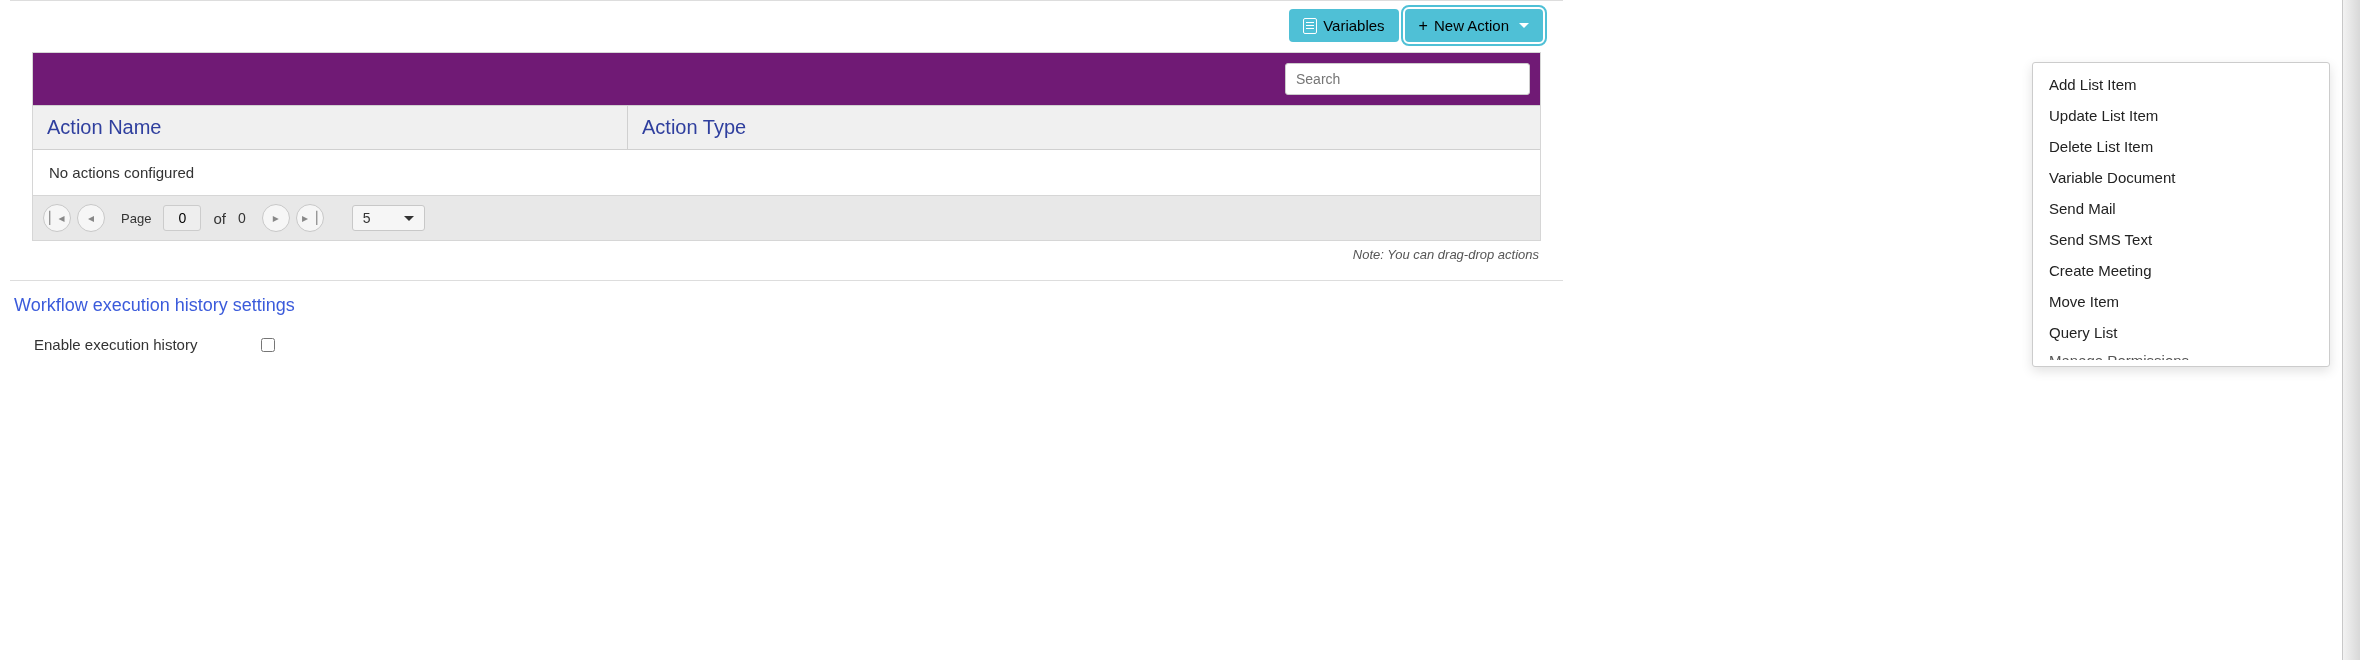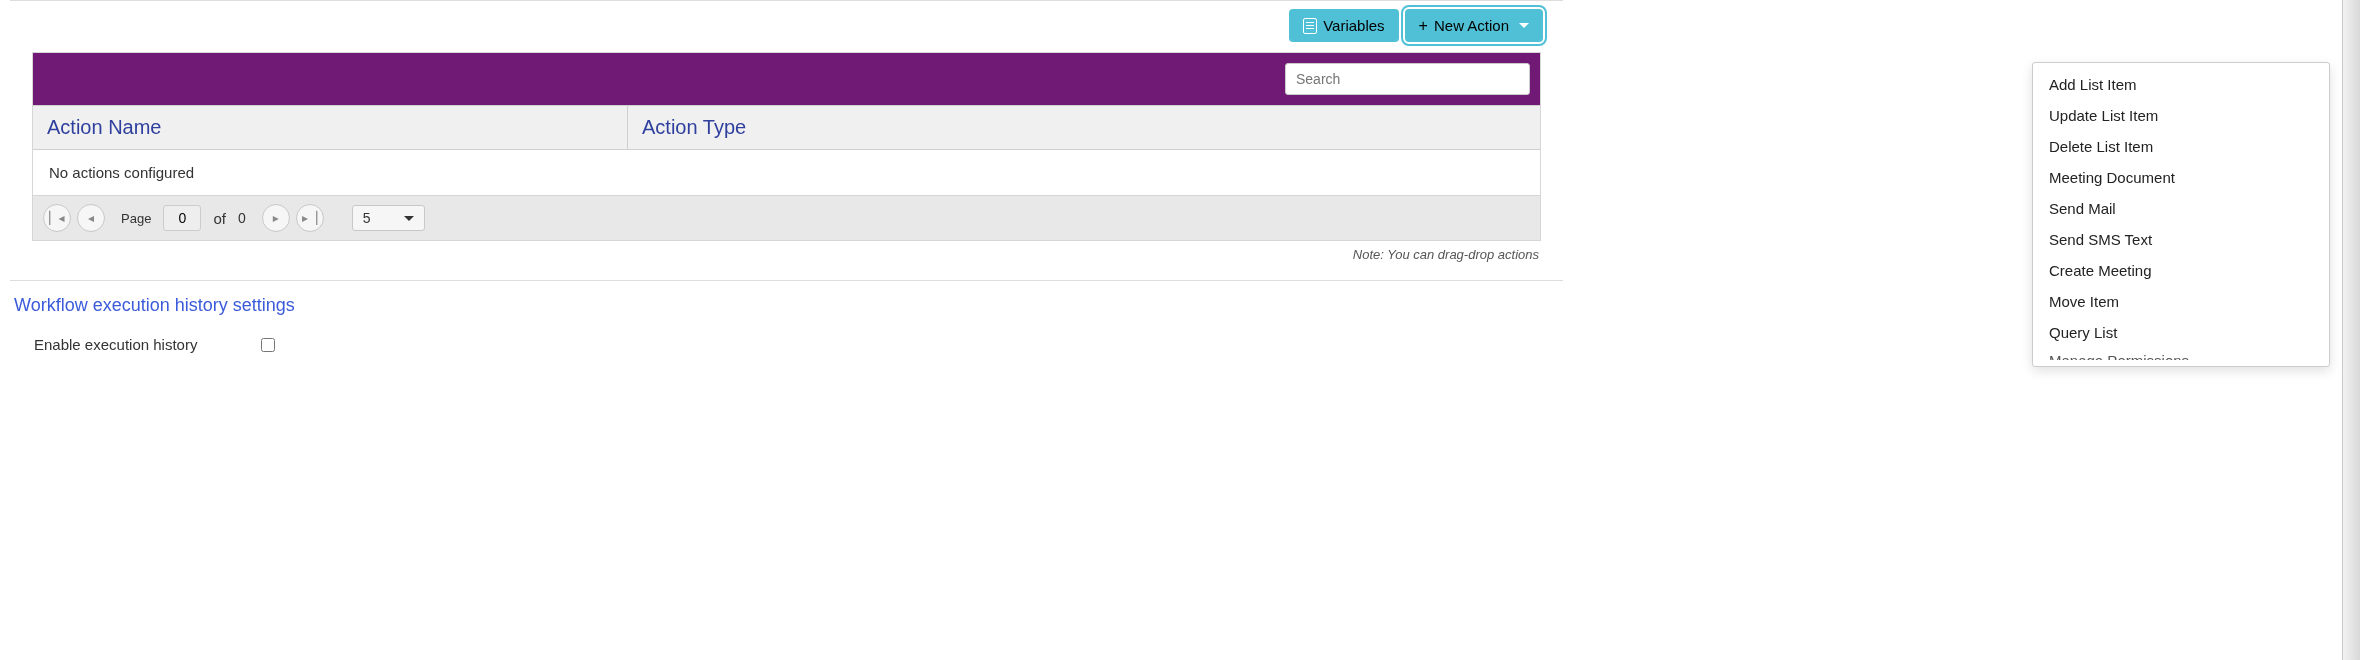--- a/index.html
+++ b/index.html
@@ -246,21 +246,21 @@
   <div class="history-row">
     <span>Enable execution history</span>
     <input type="checkbox" class="chk" style="">
   </div>
 </div>
 
 <div class="dropdown">
   <div class="dropdown-item">Add List Item</div>
   <div class="dropdown-item">Update List Item</div>
   <div class="dropdown-item">Delete List Item</div>
-  <div class="dropdown-item">Meeting Document</div>
+  <div class="dropdown-item">Variable Document</div>
   <div class="dropdown-item">Send Mail</div>
   <div class="dropdown-item">Send SMS Text</div>
   <div class="dropdown-item">Create Meeting</div>
   <div class="dropdown-item">Move Item</div>
   <div class="dropdown-item">Query List</div>
   <div class="dropdown-item truncated">Manage Permissions</div>
 </div>
 
 <div class="right-scroll-indicator"></div>
 

